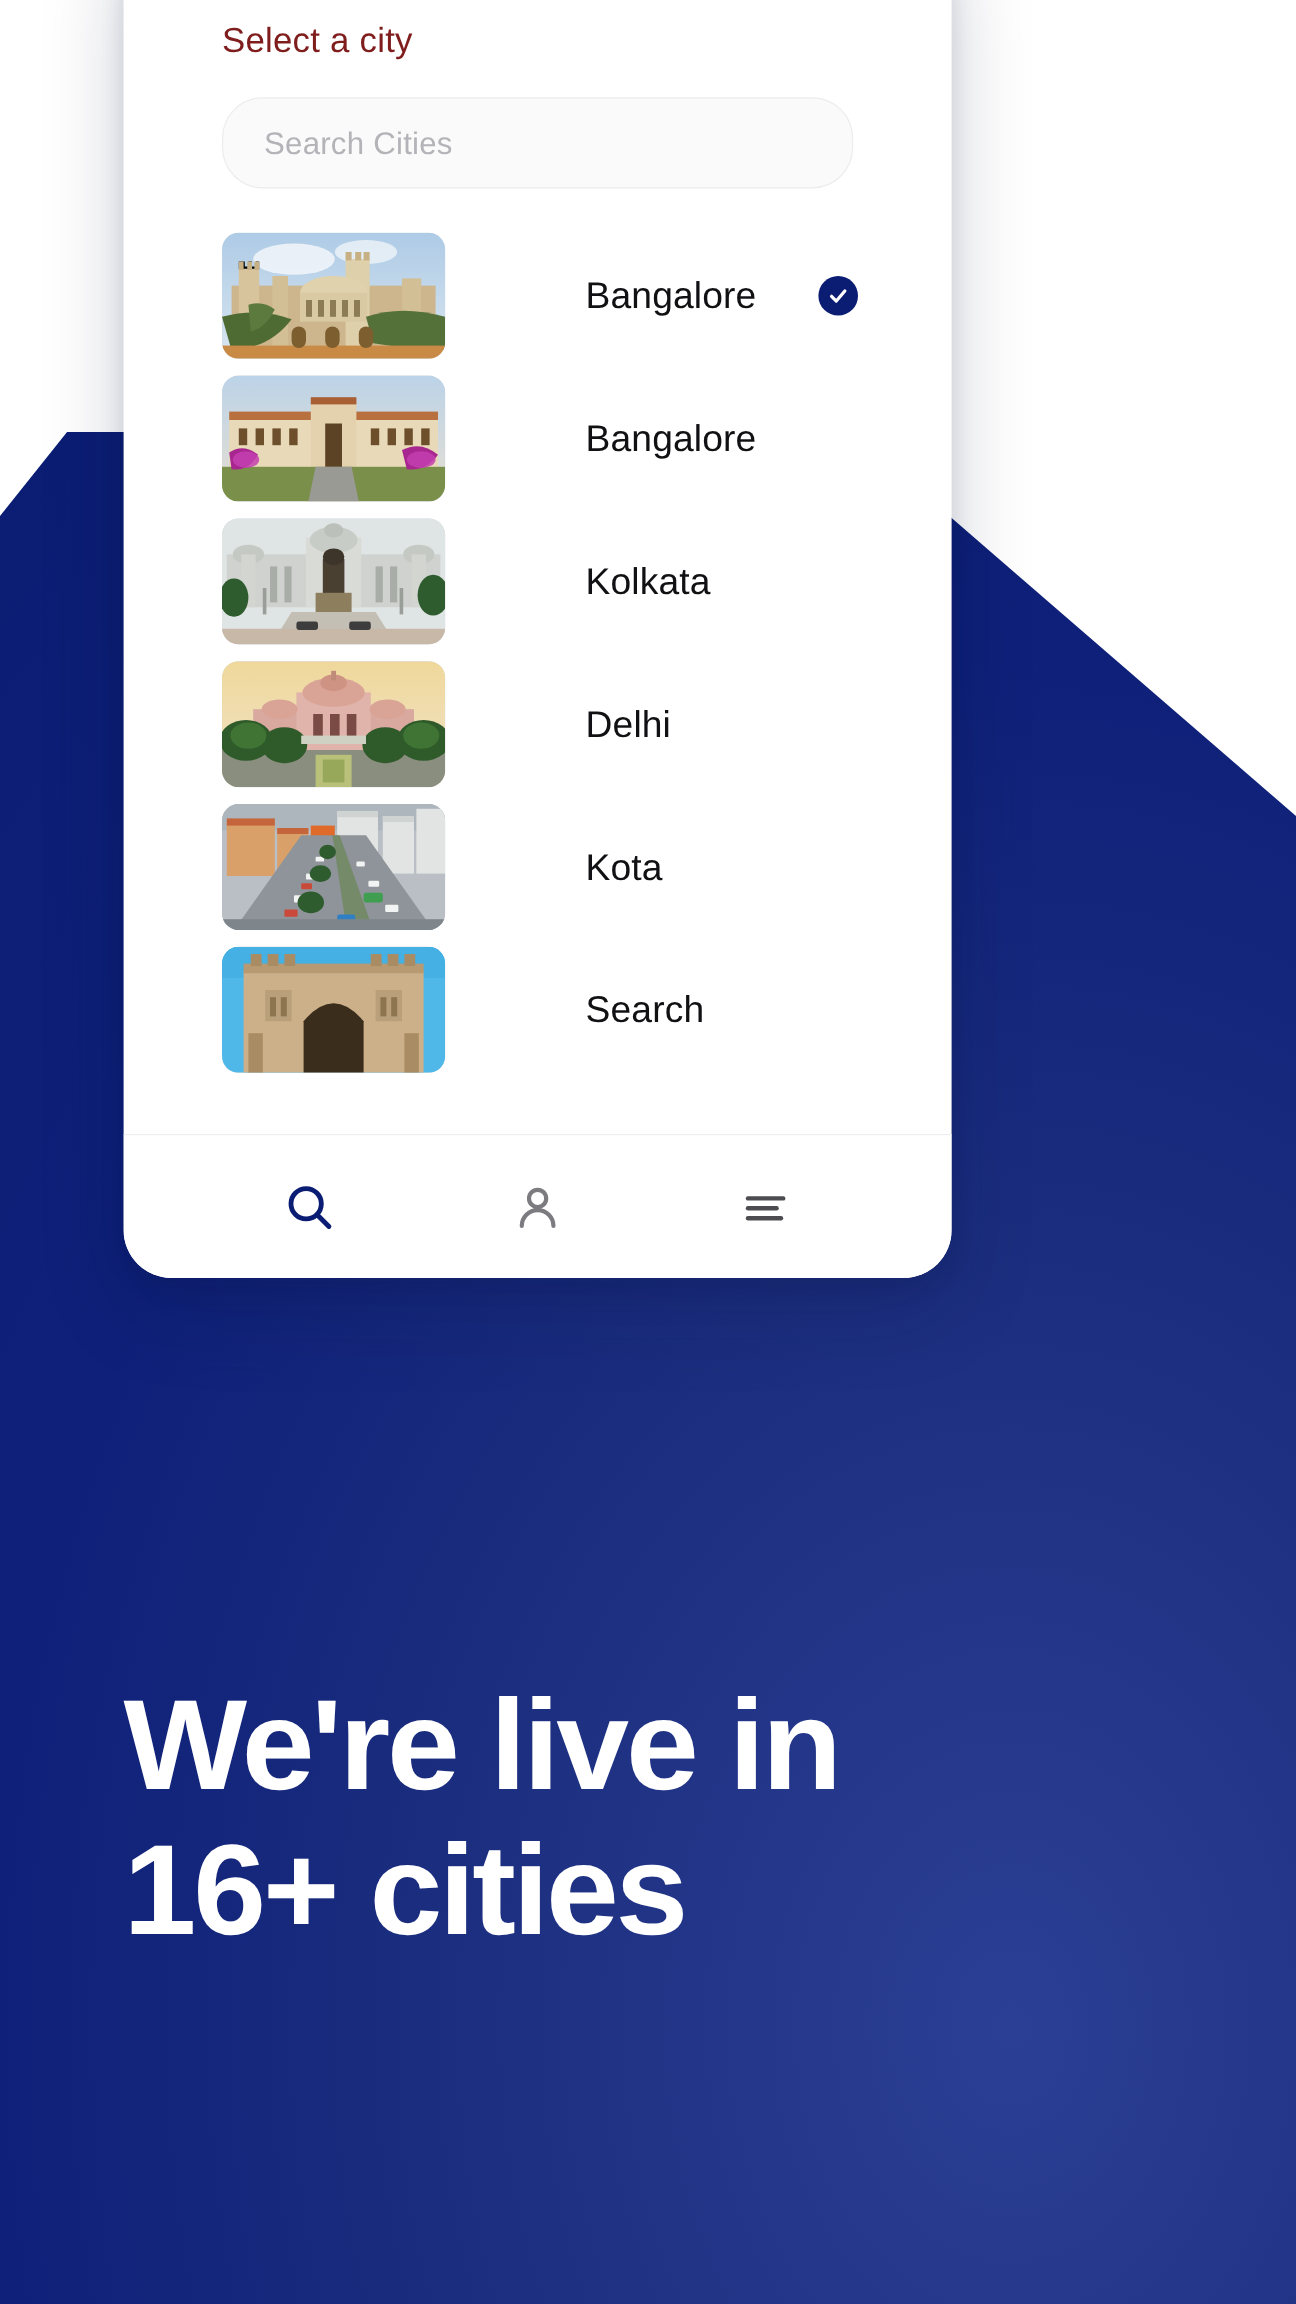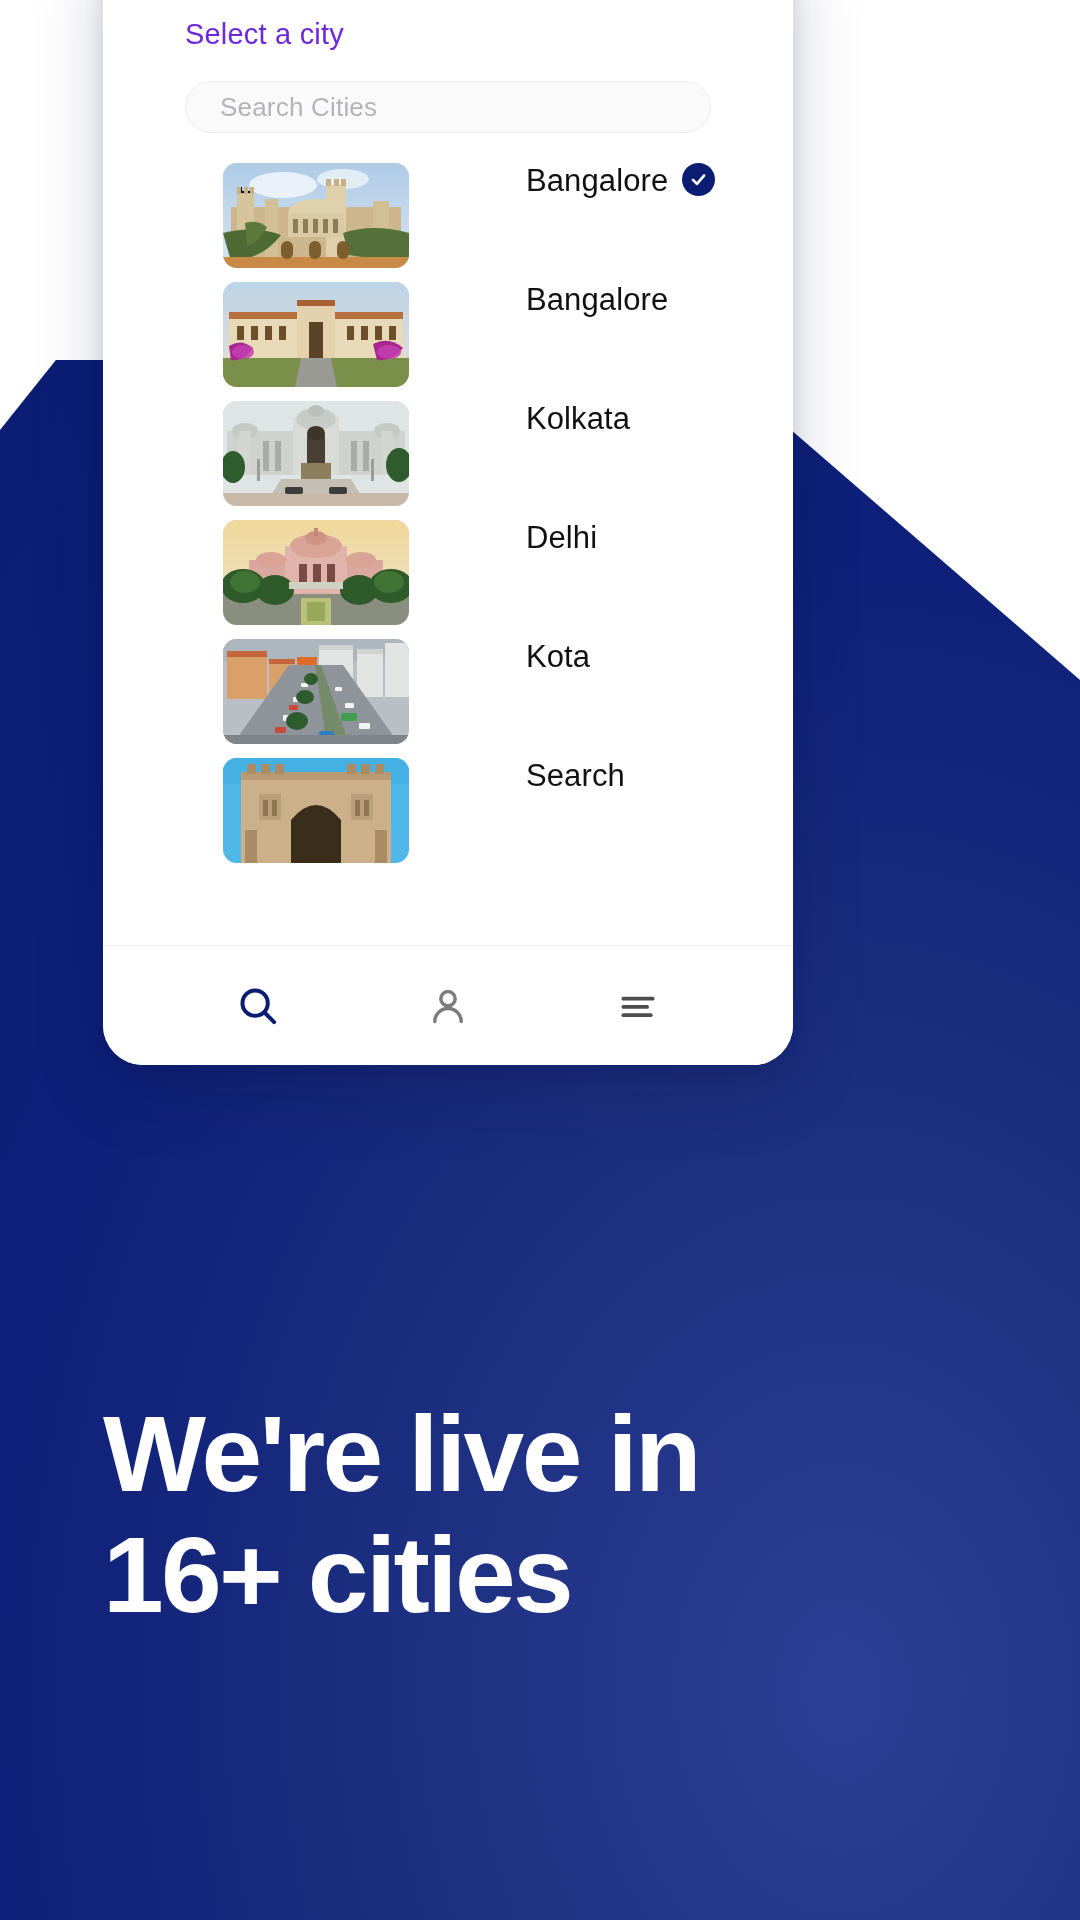--- a/index.html
+++ b/index.html
@@ -61,27 +61,27 @@
   .phone-inner {
     flex:1;
     display:flex; flex-direction:column;
     padding:0 0 0 0;
     min-height:0;
   }
 
   .screen-title {
     margin:88px 0 0 82px;
     font-size:29px;
-    color:#6d28d9;
+    color:#7f1d1d;
     letter-spacing:0.2px;
   }
 
   .search-wrap { padding:30px 82px 0 82px; }
   .search-box {
-    height:52px;
+    height:76px;
     border-radius:34px;
     background:#fafafa;
     border:1px solid #ececec;
     display:flex; align-items:center;
     padding:0 34px;
   }
   .search-box .ph {
     font-size:26px;
     color:#b3b3b8;
     letter-spacing:0.2px;
@@ -89,22 +89,22 @@
 
   
   .city-list {
     margin-top:30px;
     flex:1;
     overflow:hidden;
     position:relative;
   }
   .city-row {
     height:119px;
-    display:flex; align-items:flex-start;
-    padding:0 78px 0 120px;
+    display:flex; align-items:center;
+    padding:0 78px 0 82px;
   }
   .thumb {
     width:186px; height:105px;
     border-radius:14px;
     overflow:hidden;
     position:relative;
     flex:0 0 auto;
     background:#cfd6de;
   }
   .thumb svg { display:block; width:100%; height:100%; }

